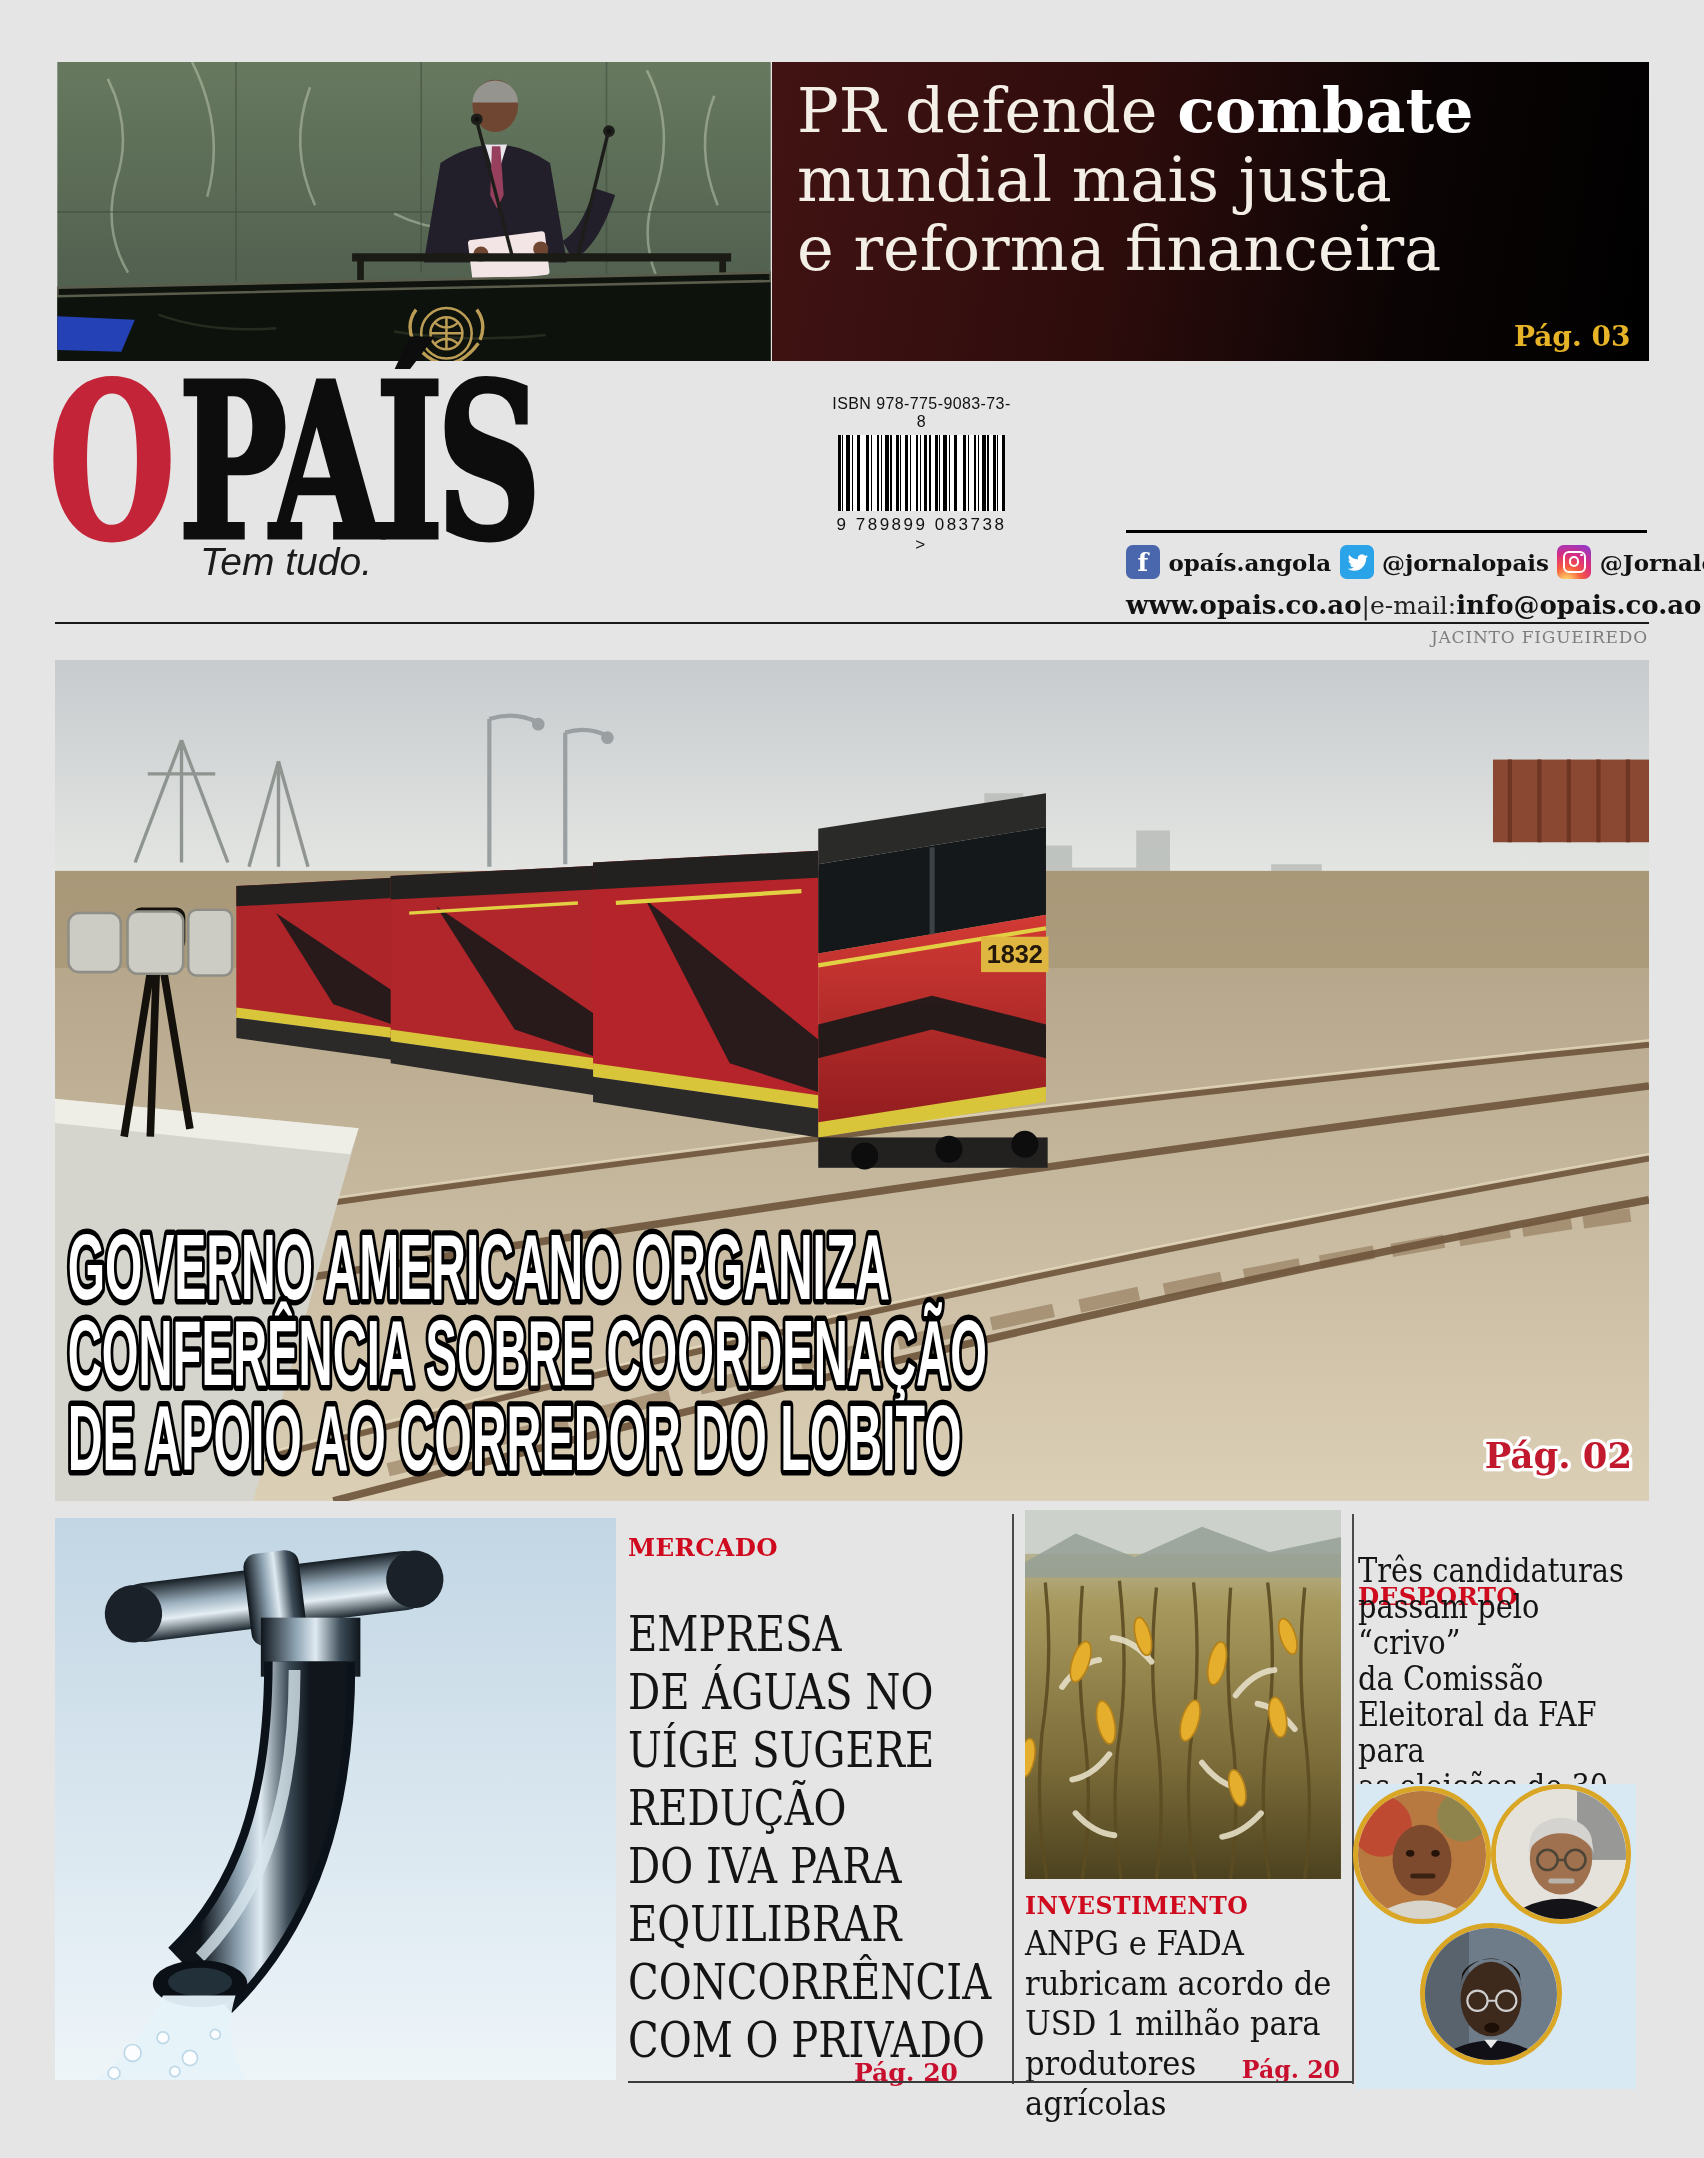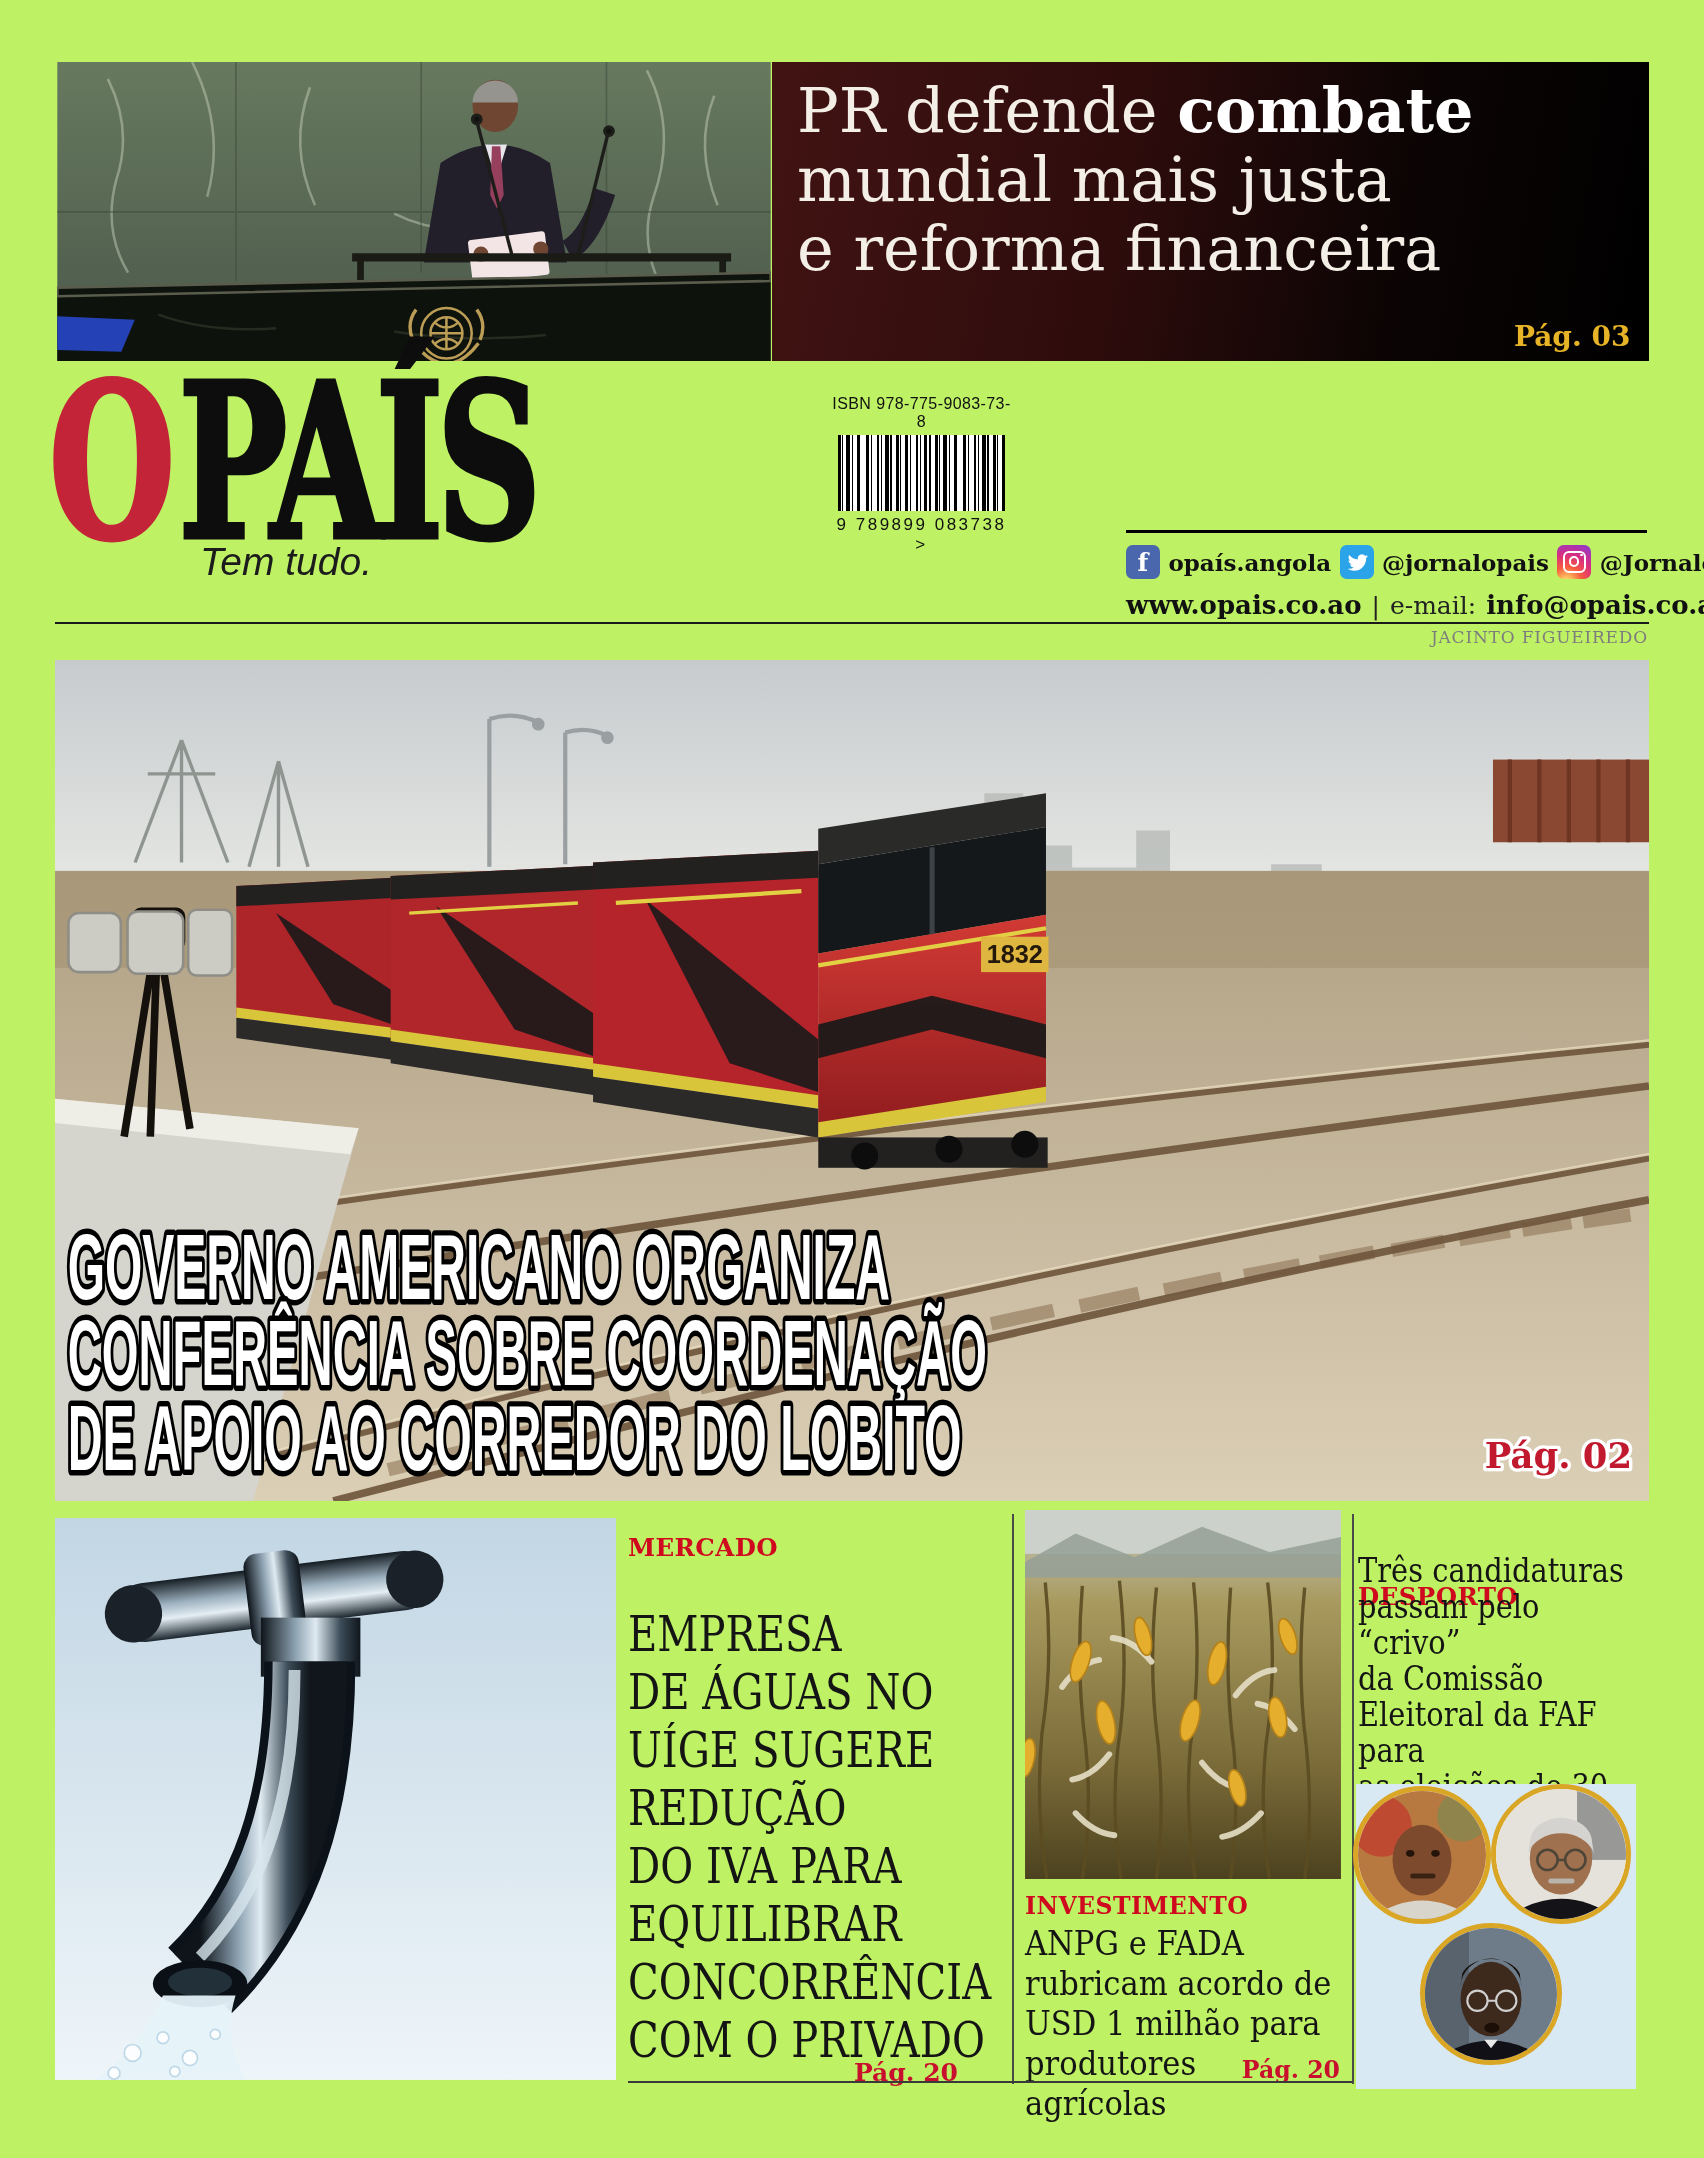--- a/index.html
+++ b/index.html
@@ -1,16 +1,16 @@
 <!DOCTYPE html>
 <html style="font-size:13.5px"><head>
 <meta charset="utf-8">
 <style>
   html,body{margin:0;padding:0;background:#ffffff;}
-  .page{position:relative;width:1704px;height:2159px;background:#bef264;overflow:hidden;
+  .page{position:relative;width:1704px;height:2159px;background:#e5e5e5;overflow:hidden;
         font-family:"Liberation Sans",sans-serif;color:#111;}
   .abs{position:absolute;}
 
   
   .top-photo{left:57px;top:62px;width:714px;height:299px;}
   .top-banner{left:772px;top:62px;width:877px;height:299px;
     background:linear-gradient(100deg,#421313 0%,#2e0c0c 40%,#0b0404 72%,#000 100%);
     padding:13.5px 0 0 25px;box-sizing:border-box;}
   .banner-line{font-family:"DejaVu Serif","Liberation Serif",serif;font-size:62px;line-height:69px;
     color:#f3efe6;white-space:nowrap;}
@@ -44,21 +44,21 @@
   .social-bar{left:1126px;top:530px;width:521px;height:3.4px;background:#000;}
   .social-row{left:1126px;top:545px;width:523px;display:flex;align-items:center;gap:8.4px;}
   .social-handle{font-weight:bold;font-size:23px;font-family:"DejaVu Serif","Liberation Serif",serif;}
   .icon{width:34px;height:34px;border-radius:6.7px;display:flex;align-items:center;justify-content:center;flex:0 0 auto;}
   .icon-fb{background:#4a66ac;color:#fff;font-family:"DejaVu Serif",serif;font-weight:bold;font-size:25px;}
   .icon-tw{background:#2aa3e8;}
   .icon-ig{background:radial-gradient(circle at 28% 110%,#fdd065 8%,#f75b3f 35%,#d92e7f 62%,#8f39ce 95%);position:relative;}
   .ig-cam{width:18.6px;height:18.6px;border:2.5px solid #fff;border-radius:5.9px;position:relative;}
   .ig-cam::after{content:"";position:absolute;left:3.4px;top:3.4px;width:6.7px;height:6.7px;border:2.5px solid #fff;border-radius:50%;}
   .ig-cam::before{content:"";position:absolute;right:0.8px;top:0.8px;width:2.5px;height:2.5px;background:#fff;border-radius:50%;}
-  .contact-row{left:1126px;top:590px;width:523px;display:flex;align-items:baseline;gap:10px;white-space:nowrap;}
+  .contact-row{left:1126px;top:590px;width:523px;display:flex;align-items:baseline;white-space:nowrap;}
   .contact-row .b{font-weight:bold;font-size:26px;font-family:"DejaVu Serif","Liberation Serif",serif;}
   .contact-row .r{font-size:25px;font-family:"DejaVu Serif","Liberation Serif",serif;color:#222;}
   .masthead-rule{left:55px;top:622px;width:1594px;height:1.7px;background:#1a1a1a;}
   .photo-credit{right:56px;top:627px;font-family:"DejaVu Serif","Liberation Serif",serif;
     font-size:17px;letter-spacing:0.8px;color:#7d7d7d;}
 
   
   .section-label{color:#cf0a1e;font-weight:bold;font-size:24.5px;letter-spacing:0.4px;
     font-family:"DejaVu Serif","Liberation Serif",serif;}
   .page-ref{color:#c8102e;font-weight:bold;font-size:25px;font-family:"DejaVu Serif","Liberation Serif",serif;}

